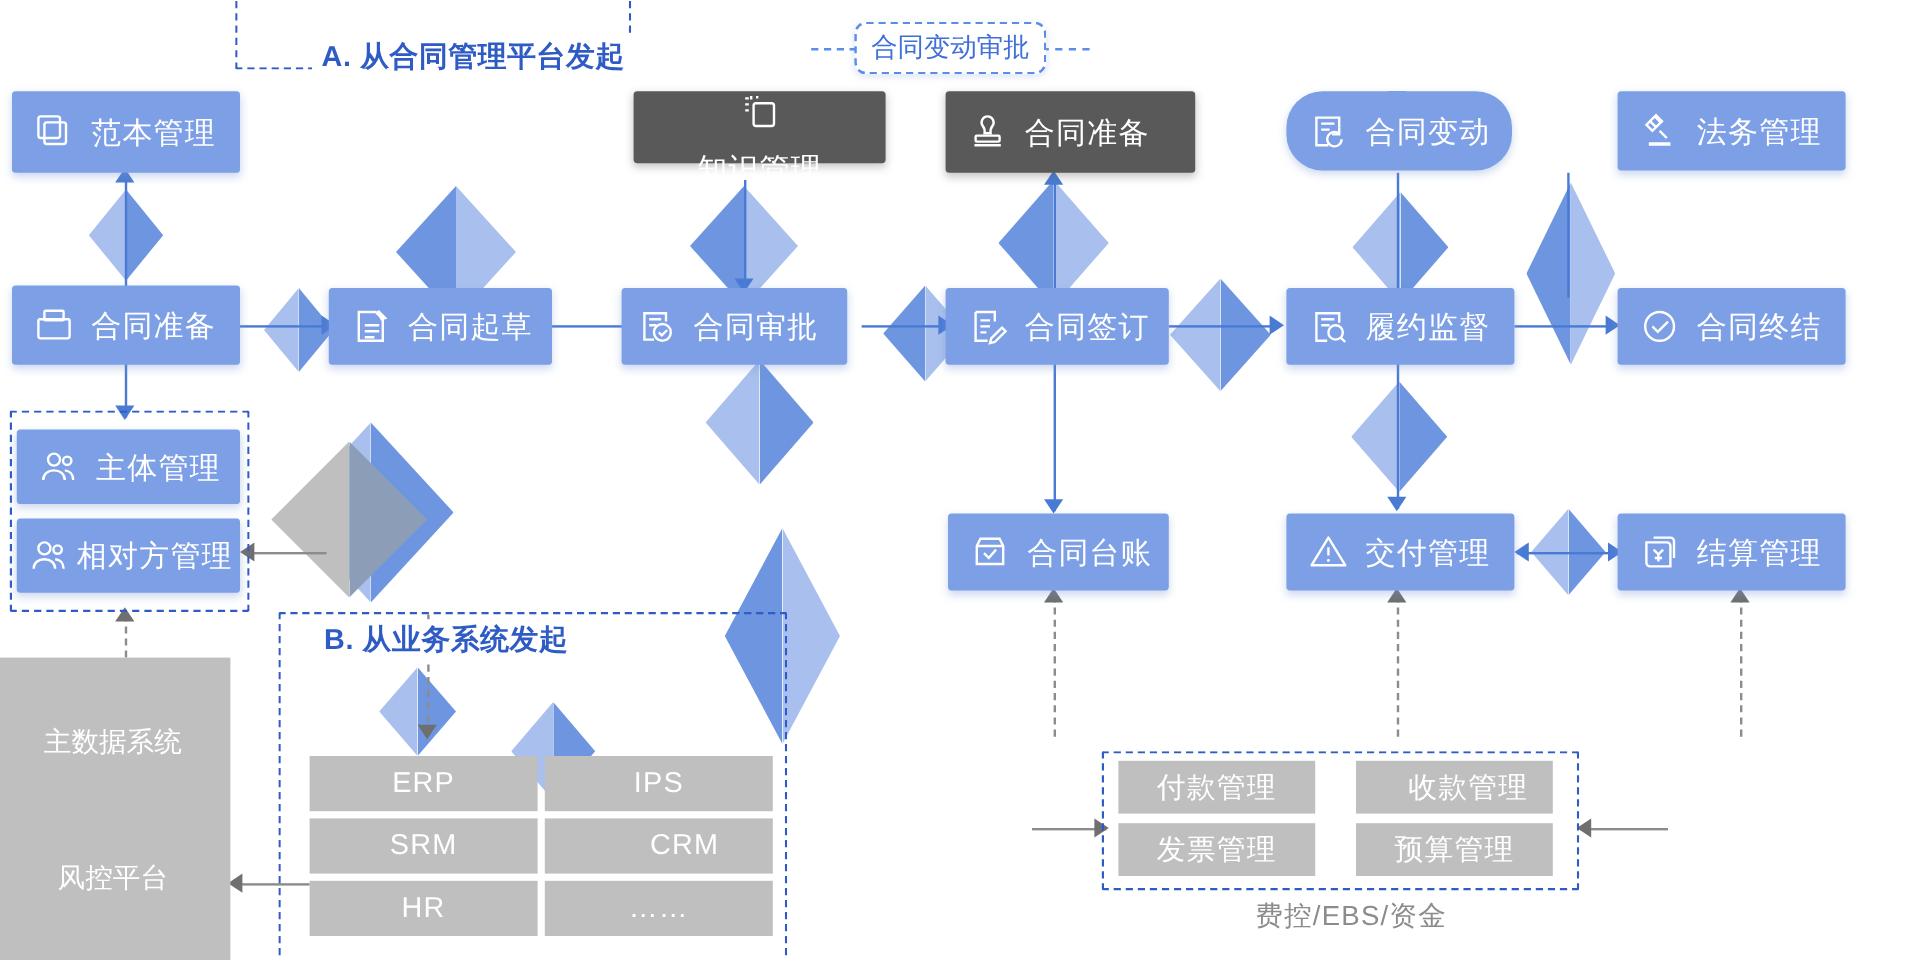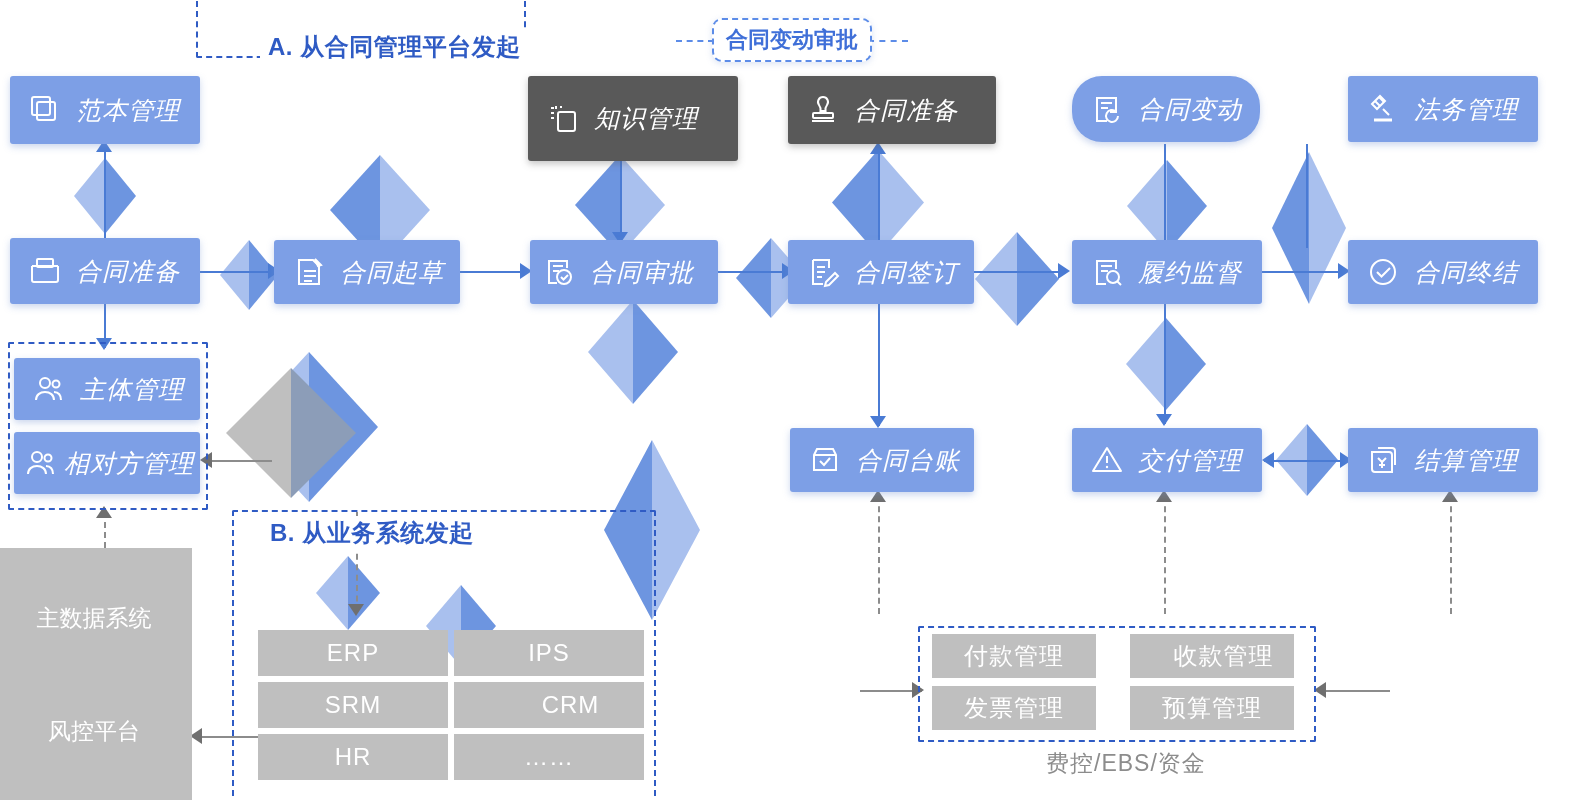--- a/index.html
+++ b/index.html
@@ -20,21 +20,21 @@
     align-items: center;
     gap: 14px;
     padding: 0 18px;
     color: #ffffff;
     font-size: 25px;
     letter-spacing: 1px;
     box-shadow: 0 3px 7px rgba(120,150,210,.38);
     z-index: 30;
   }
   .node .ic { width: 34px; height: 34px; flex: 0 0 34px; display: block; }
-  .node .lbl { white-space: nowrap; font-style: italic; }
+  .node .lbl { white-space: nowrap; }
 
   .node.dark { background: #595959; box-shadow: 0 3px 7px rgba(90,90,90,.35); }
 
   
   .greypanel {
     position: absolute;
     background: #BFBFBF;
     color: #ffffff;
     z-index: 12;
   }
@@ -277,21 +277,21 @@
   <div class="dashgroup" style="left:196px;top:-40px;width:330px;height:98px;"></div>
   <div class="grouptitle" style="left:228px;top:30px;margin-left:32px;">A. 从合同管理平台发起</div>
 
   <div class="dashgroup" style="left:232px;top:510px;width:424px;height:306px;"></div>
   <div class="grouptitle" style="left:262px;top:516px;">B. 从业务系统发起</div>
 
   <div class="dashgroup" style="left:918px;top:626px;width:398px;height:116px;"></div>
 
   <div class="dashgroup" style="left:8px;top:342px;width:200px;height:168px;"></div>
 
-  <div class="pill" style="left:712px;top:18px;width:160px;height:44px;font-weight:bold;">
+  <div class="pill" style="left:712px;top:18px;width:160px;height:44px;">
     <span>合同变动审批</span>
   </div>
 
   <div class="node" style="left:10px;top:76px;width:190px;height:68px;">
     <svg class="ic" viewBox="0 0 34 34" fill="none" stroke="#fff" stroke-width="2">
       <rect x="4" y="4" width="18" height="18" rx="2"></rect>
         <rect x="9" y="9" width="18" height="18" rx="2"></rect>
     </svg>
     <span class="lbl">范本管理</span>
   </div>
@@ -318,21 +318,21 @@
   <div class="node" style="left:14px;top:432px;width:186px;height:62px;padding:0 10px;gap:6px;">
     <svg class="ic" viewBox="0 0 34 34" fill="none" stroke="#fff" stroke-width="2">
       <circle cx="13" cy="11" r="5"></circle>
         <path d="M4 28c0-5 4-8 9-8s9 3 9 8"></path>
         <circle cx="24" cy="12" r="3.5"></circle>
         <path d="M22 20c4 .3 7 3 7 8"></path>
     </svg>
     <span class="lbl">相对方管理</span>
   </div>
 
-  <div class="node dark" style="left:528px;top:76px;width:210px;height:85px;">
+  <div class="node dark" style="left:528px;top:76px;width:210px;height:60px;flex-direction:column;">
     <svg class="ic" viewBox="0 0 34 34" fill="none" stroke="#fff" stroke-width="2">
       <rect x="12" y="10" width="17" height="19" rx="2"></rect>
         <path d="M5 6h3M5 11h3M5 16h3M10 4v3M15 4v2"></path>
     </svg>
     <span class="lbl">知识管理</span>
   </div>
 
   <div class="node dark" style="left:788px;top:76px;width:208px;height:68px;">
     <svg class="ic" viewBox="0 0 34 34" fill="none" stroke="#fff" stroke-width="2">
       <path d="M17 4a5 5 0 0 0-4 8c1.5 2 1.8 4 1.5 6h5c-.3-2 0-4 1.5-6a5 5 0 0 0-4-8z"></path>
@@ -344,21 +344,21 @@
 
   <div class="node" style="left:274px;top:240px;width:186px;height:64px;">
     <svg class="ic" viewBox="0 0 34 34" fill="none" stroke="#fff" stroke-width="2">
       <path d="M7 5h14l6 6v18H7z"></path>
         <path d="M12 16h12M12 21h12M12 26h8"></path>
         <path d="M23 4l6 6-3 1z" fill="#fff"></path>
     </svg>
     <span class="lbl">合同起草</span>
   </div>
 
-  <div class="node" style="left:530px;top:240px;width:188px;height:64px;padding-left:12px;">
+  <div class="node" style="left:518px;top:240px;width:188px;height:64px;padding-left:12px;">
     <svg class="ic" viewBox="0 0 34 34" fill="none" stroke="#fff" stroke-width="2">
       <path d="M25 13V6H7v22h8"></path>
         <path d="M11 11h10M11 16h6"></path>
         <circle cx="22" cy="22" r="7"></circle>
         <path d="M19 22l2.5 2.5L26 20"></path>
     </svg>
     <span class="lbl">合同审批</span>
   </div>
 
   <div class="node" style="left:788px;top:240px;width:186px;height:64px;">

